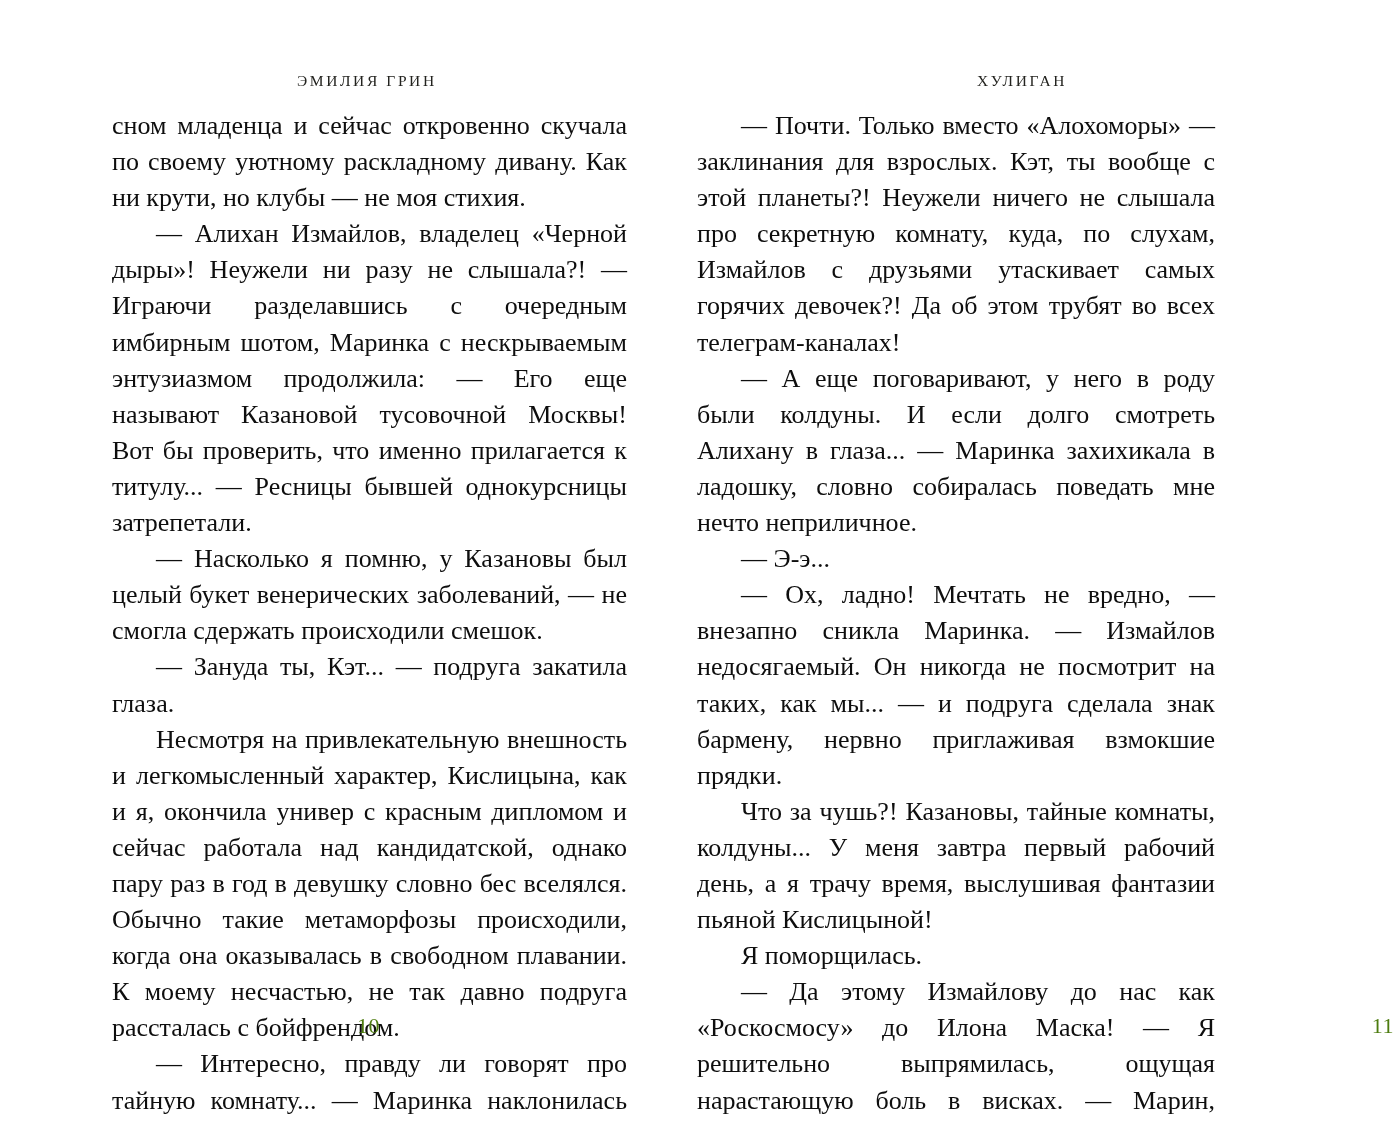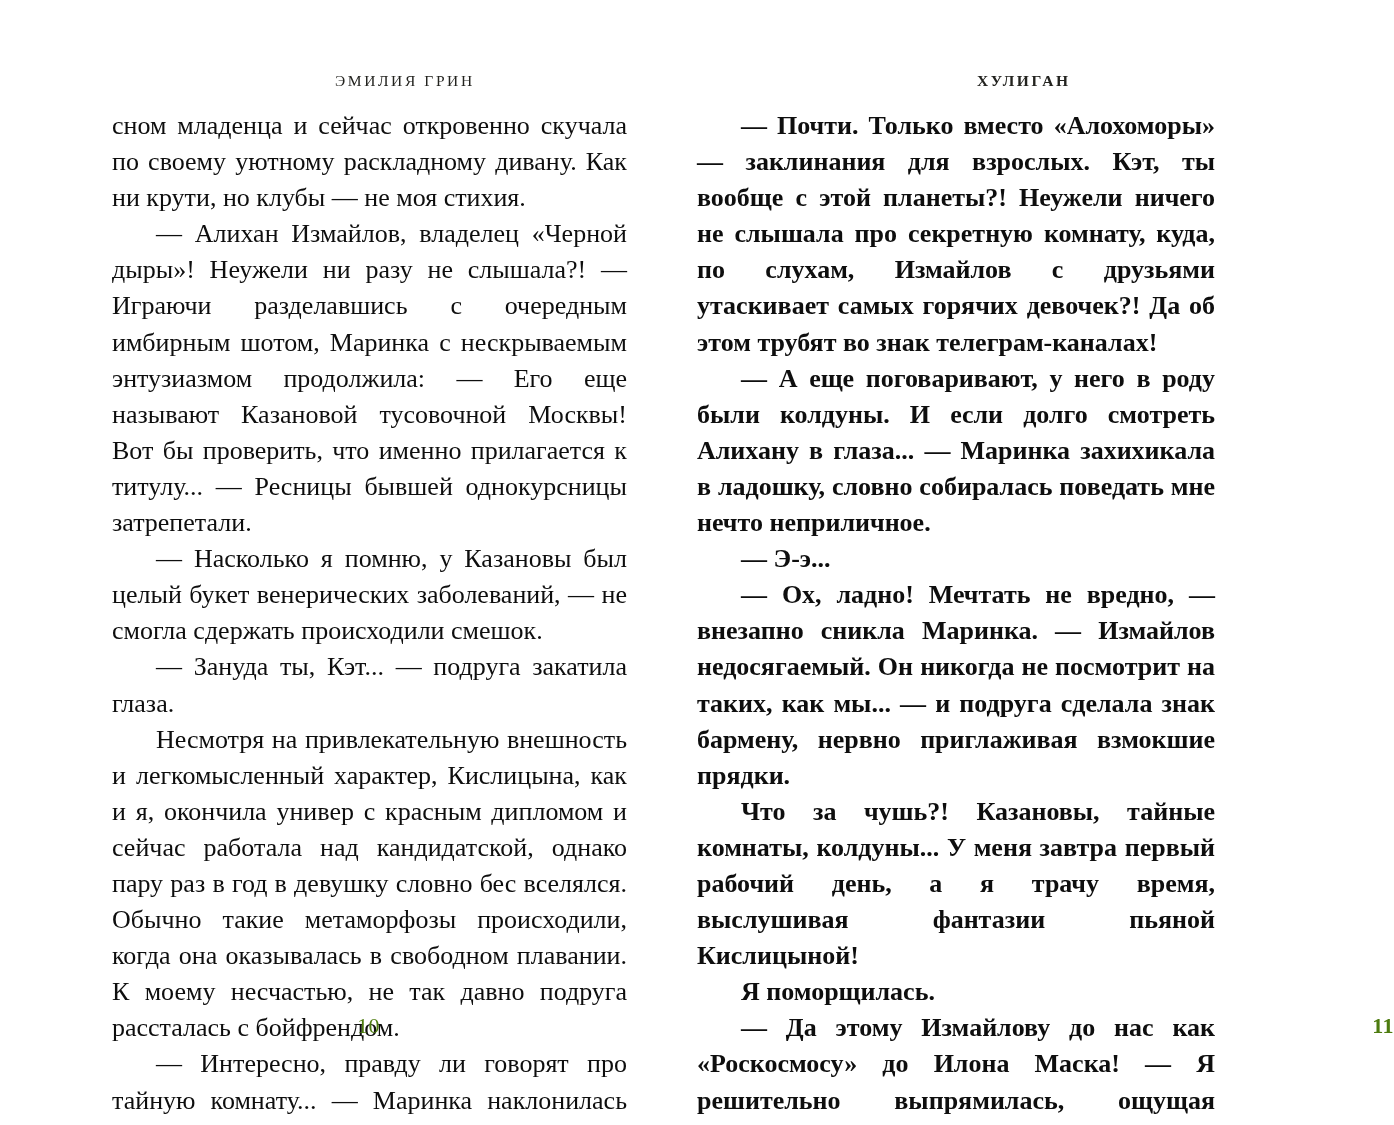--- a/index.html
+++ b/index.html
@@ -22,33 +22,33 @@
     background: #ffffff;
     display: flex;
   }
 
   .page {
     position: relative;
     height: 1125px;
     box-sizing: border-box;
   }
   .page-left  { width: 697px; padding: 0 72px 0 112px; }
-  .page-right { width: 697px; padding: 2px 92px 0 78px; font-weight: bold; }
+  .page-right { width: 697px; padding: 2px 92px 0 78px; }
 
   .running-head {
     font-family: "Liberation Serif", "DejaVu Serif", serif;
     font-size: 15.5px;
     letter-spacing: 2.6px;
     color: #23231f;
     text-transform: uppercase;
     position: absolute;
     top: 72px;
     white-space: nowrap;
   }
-  .page-left .running-head  { left: 297px; margin-left: 38px; }
+  .page-left .running-head  { left: 297px; }
   .page-right .running-head { left: 280px; }
 
   .textblock {
     position: absolute;
     top: 108px;
   }
   .page-left .textblock  { left: 112px; width: 515px; }
   .page-right .textblock { left: 775px; width: 518px; }
   
   .page-right { overflow: visible; }
@@ -96,21 +96,21 @@
     </div>
 
     <div class="folio">10</div>
   </div>
 
   <div class="page page-right">
 
     <div class="running-head">ХУЛИГАН</div>
 
     <div class="textblock" style="left:-0px; width:518px;">
-      <p class="para">— Почти. Только вместо «Алохоморы» — заклинания для взрослых. Кэт, ты вообще с этой планеты?! Неужели ничего не слышала про секретную комнату, куда, по слухам, Измайлов с друзьями утаскивает самых горячих девочек?! Да об этом трубят во знак телеграм-каналах!</p>
+      <p class="para">— Почти. Только вместо «Алохоморы» — заклинания для взрослых. Кэт, ты вообще с этой планеты?! Неужели ничего не слышала про секретную комнату, куда, по слухам, Измайлов с друзьями утаскивает самых горячих девочек?! Да об этом трубят во всех телеграм-каналах!</p>
       <p class="para">— А еще поговаривают, у него в роду были колдуны. И если долго смотреть Алихану в глаза... — Маринка захихикала в ладошку, словно собиралась поведать мне нечто неприличное.</p>
       <p class="para">— Э-э...</p>
       <p class="para">— Ох, ладно! Мечтать не вредно, — внезапно сникла Маринка. — Измайлов недосягаемый. Он никогда не посмотрит на таких, как мы... — и подруга сделала знак бармену, нервно приглаживая взмокшие прядки.</p>
       <p class="para">Что за чушь?! Казановы, тайные комнаты, колдуны... У меня завтра первый рабочий день, а я трачу время, выслушивая фантазии пьяной Кислицыной!</p>
       <p class="para">Я поморщилась.</p>
       <p class="para">— Да этому Измайлову до нас как «Роскосмосу» до Илона Маска! — Я решительно выпрямилась, ощущая нарастающую боль в висках. — Марин, прости, я в туалет. А оттуда вызову такси.</p>
 
     </div>
 
     <div class="folio">11</div>

